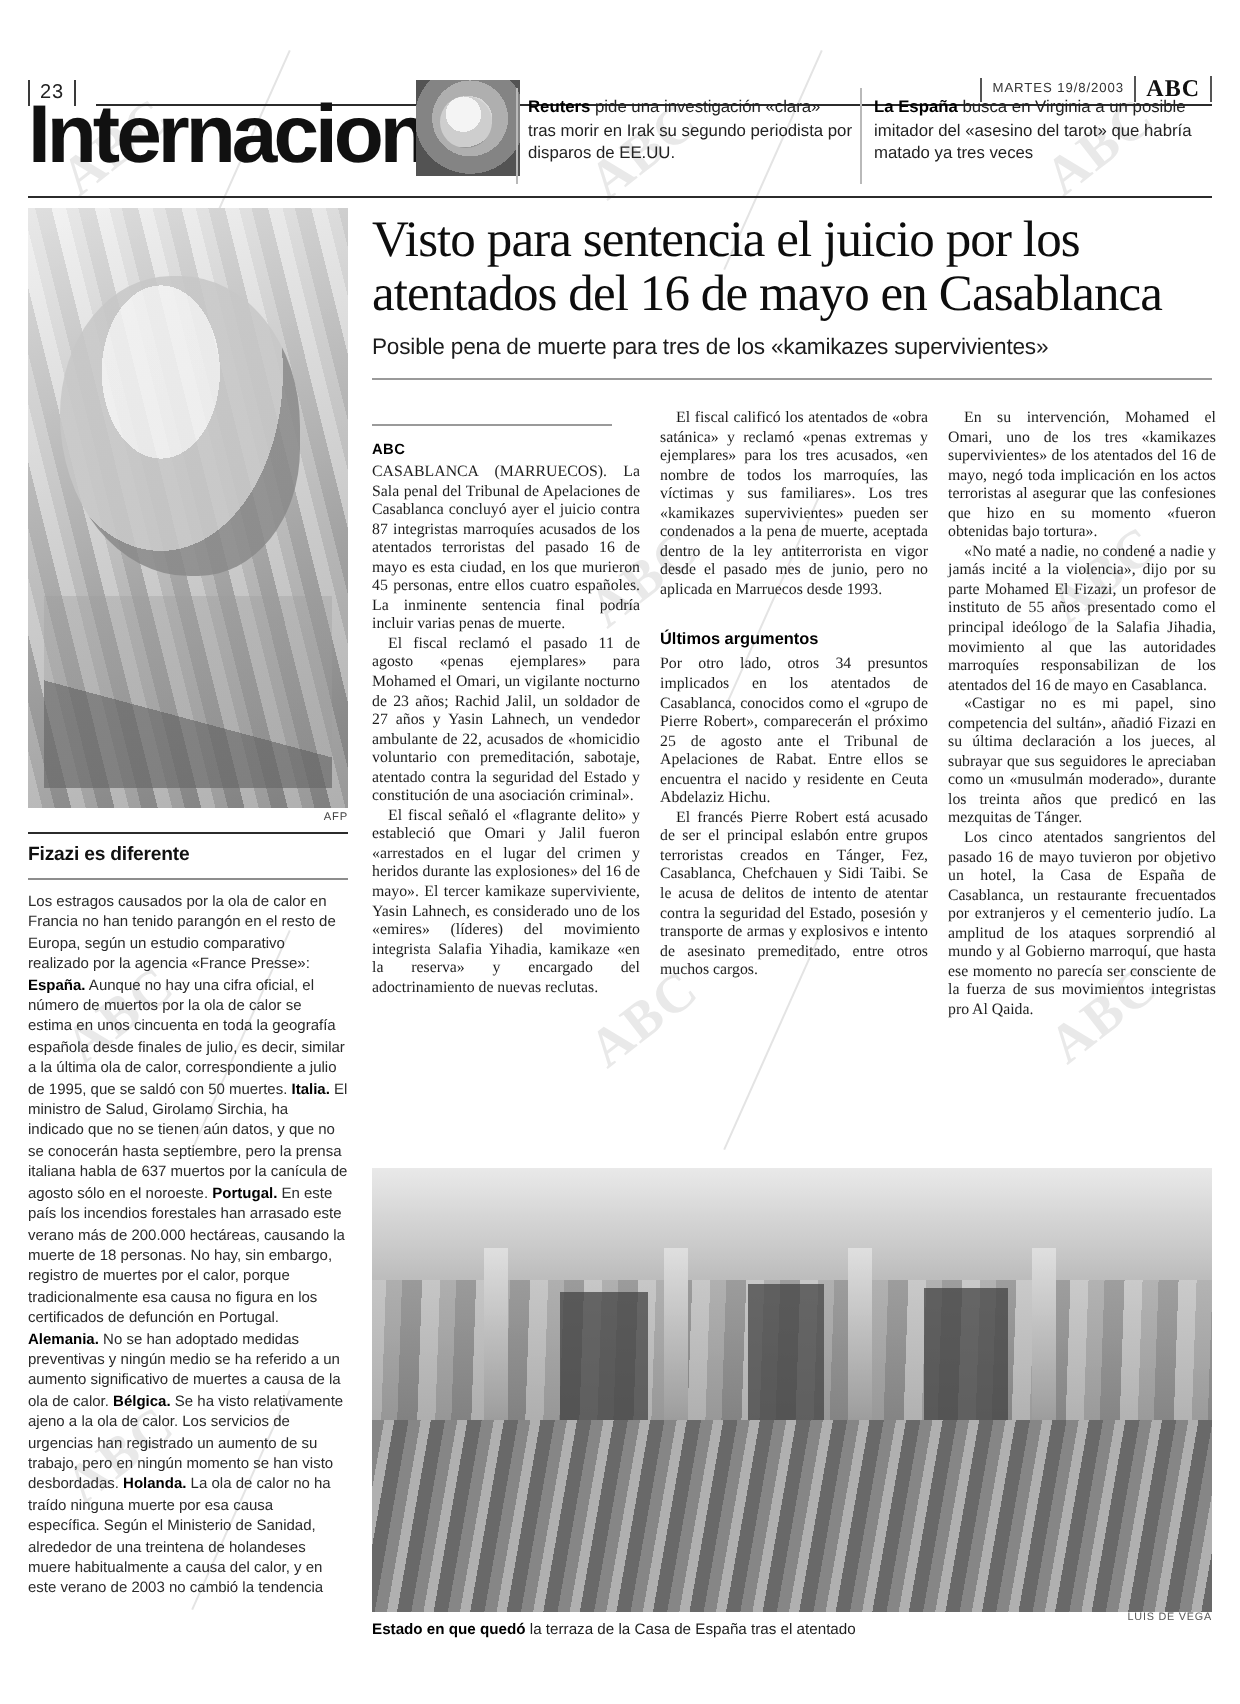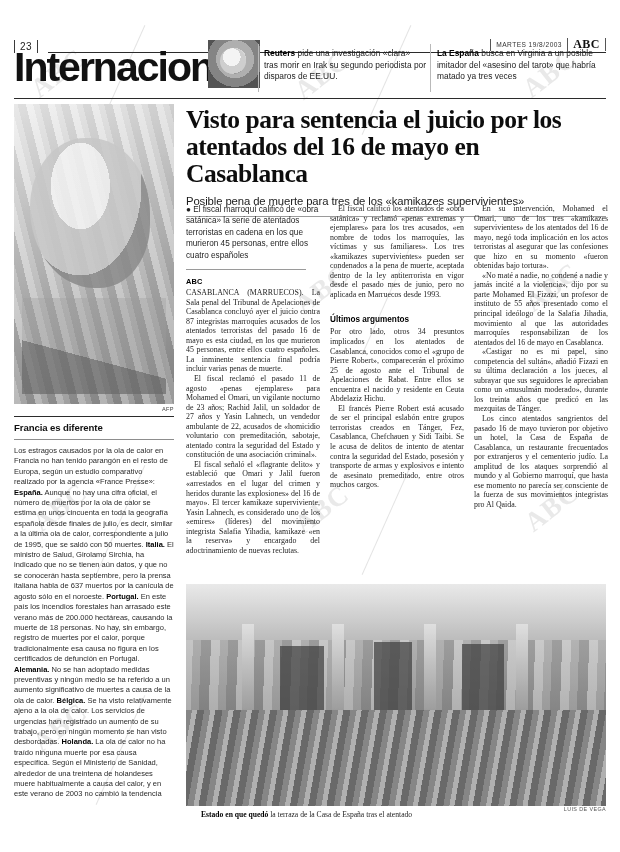--- a/index.html
+++ b/index.html
@@ -93,21 +93,21 @@
   .sbtitle{
     font-weight:bold;font-size:9.6px;color:#111;margin:5px 0 6px 0;letter-spacing:-.1px;
   }
   .sbrule2{border-top:.9px solid #8d8d8d;margin-bottom:6px;}
   .sbtext{font-size:7.5px;line-height:10.4px;color:#2a2a2a;text-align:left;}
   .sbtext b{font-weight:bold;color:#000;}
 
   
   .main{position:absolute;left:186px;top:106px;width:420px;}
   .hl{
-    font-family:"Liberation Serif",serif;font-weight:bold;
+    font-family:"Liberation Serif",serif;font-weight:normal;
     font-size:25.5px;line-height:27px;color:#0d0d0d;letter-spacing:-.45px;
   }
   .subhl{
     font-size:11.3px;color:#1c1c1c;margin-top:8px;letter-spacing:-.1px;
   }
   .hlrule{border-top:1px solid #9a9a9a;margin-top:9px;}
 
   .cols{position:absolute;left:186px;top:204px;width:422px;height:372px;}
   .col{position:absolute;top:0;width:134px;}
   .c1{left:0;}
@@ -138,21 +138,21 @@
       #9d978f;
     filter:grayscale(1) contrast(1.06);overflow:hidden;
   }
   .bp-sky{position:absolute;left:0;top:0;width:420px;height:56px;
     background:linear-gradient(#e6e3de,#bdb8b1);}
   .bp-rubble{position:absolute;left:0;bottom:0;width:420px;height:96px;
     background:repeating-linear-gradient(100deg,#8a857d 0 6px,#b2ada5 6px 11px,#6e6a63 11px 18px);}
   .bp-col{position:absolute;top:40px;width:12px;height:110px;background:linear-gradient(#ded9d2,#8f8982);}
   .bp-dark{position:absolute;background:#4b4741;opacity:.75;}
   .bcaption{
-    position:absolute;left:201px;top:810px;width:420px;font-size:7.6px;color:#1d1d1d;font-family:Liberation Serif, serif;
+    position:absolute;left:186px;top:810px;width:420px;font-size:7.6px;color:#1d1d1d;
   }
   .bcaption b{font-weight:bold;color:#000;}
   .bcredit{
     position:absolute;right:14px;top:806px;font-size:5.4px;color:#555;letter-spacing:.4px;
   }
 </style>
 </head>
 <body>
 
 <div class="wm" style="left:28px;top:58px;">ABC</div>
@@ -195,21 +195,21 @@
   </div>
   <div class="brief brief-2">
     <b>La España</b><span> busca en Virginia a un posible imitador del «asesino del tarot» que habría matado ya tres veces</span>
   </div>
   <div class="mastrule"></div>
 
   <div class="leftcol">
     <div class="lphoto"></div>
     <div class="photocredit">AFP</div>
     <div class="sbrule"></div>
-    <div class="sbtitle">Francia es diferente</div>
+    <div class="sbtitle">Fizazi es diferente</div>
     <div class="sbrule2"></div>
     <div class="sbtext">
       <span>Los estragos causados por la ola de calor en Francia no han tenido parangón en el resto de Europa, según un estudio comparativo realizado por la agencia «France Presse»:</span>
       <b>España.</b><span> Aunque no hay una cifra oficial, el número de muertos por la ola de calor se estima en unos cincuenta en toda la geografía española desde finales de julio, es decir, similar a la última ola de calor, correspondiente a julio de 1995, que se saldó con 50 muertes.</span>
       <b>Italia.</b><span> El ministro de Salud, Girolamo Sirchia, ha indicado que no se tienen aún datos, y que no se conocerán hasta septiembre, pero la prensa italiana habla de 637 muertos por la canícula de agosto sólo en el noroeste.</span>
       <b>Portugal.</b><span> En este país los incendios forestales han arrasado este verano más de 200.000 hectáreas, causando la muerte de 18 personas. No hay, sin embargo, registro de muertes por el calor, porque tradicionalmente esa causa no figura en los certificados de defunción en Portugal.</span>
       <b>Alemania.</b><span> No se han adoptado medidas preventivas y ningún medio se ha referido a un aumento significativo de muertes a causa de la ola de calor.</span>
       <b>Bélgica.</b><span> Se ha visto relativamente ajeno a la ola de calor. Los servicios de urgencias han registrado un aumento de su trabajo, pero en ningún momento se han visto desbordadas.</span>
       <b>Holanda.</b><span> La ola de calor no ha traído ninguna muerte por esa causa específica. Según el Ministerio de Sanidad, alrededor de una treintena de holandeses muere habitualmente a causa del calor, y en este verano de 2003 no cambió la tendencia</span>
     </div>
@@ -217,21 +217,20 @@
 
   <div class="main">
     <div class="hl">Visto para sentencia el juicio por los atentados del 16 de mayo en Casablanca</div>
     <div class="subhl">Posible pena de muerte para tres de los «kamikazes supervivientes»</div>
     <div class="hlrule"></div>
   </div>
 
   <div class="cols">
 
     <div class="col c1">
-      <div class="lead">● El fiscal marroquí calificó de «obra satánica» la serie de atentados terroristas en cadena en los que murieron 45 personas, entre ellos cuatro españoles</div>
       <div class="leadrule"></div>
       <div class="byline">ABC</div>
       <div class="body">
         <p class="first">CASABLANCA (MARRUECOS). La Sala penal del Tribunal de Apelaciones de Casablanca concluyó ayer el juicio contra 87 integristas marroquíes acusados de los atentados terroristas del pasado 16 de mayo es esta ciudad, en los que murieron 45 personas, entre ellos cuatro españoles. La inminente sentencia final podría incluir varias penas de muerte.</p>
         <p>El fiscal reclamó el pasado 11 de agosto «penas ejemplares» para Mohamed el Omari, un vigilante nocturno de 23 años; Rachid Jalil, un soldador de 27 años y Yasin Lahnech, un vendedor ambulante de 22, acusados de «homicidio voluntario con premeditación, sabotaje, atentado contra la seguridad del Estado y constitución de una asociación criminal».</p>
         <p>El fiscal señaló el «flagrante delito» y estableció que Omari y Jalil fueron «arrestados en el lugar del crimen y heridos durante las explosiones» del 16 de mayo». El tercer kamikaze superviviente, Yasin Lahnech, es considerado uno de los «emires» (líderes) del movimiento integrista Salafia Yihadia, kamikaze «en la reserva» y encargado del adoctrinamiento de nuevas reclutas.</p>
       </div>
     </div>
 
     <div class="col c2">

